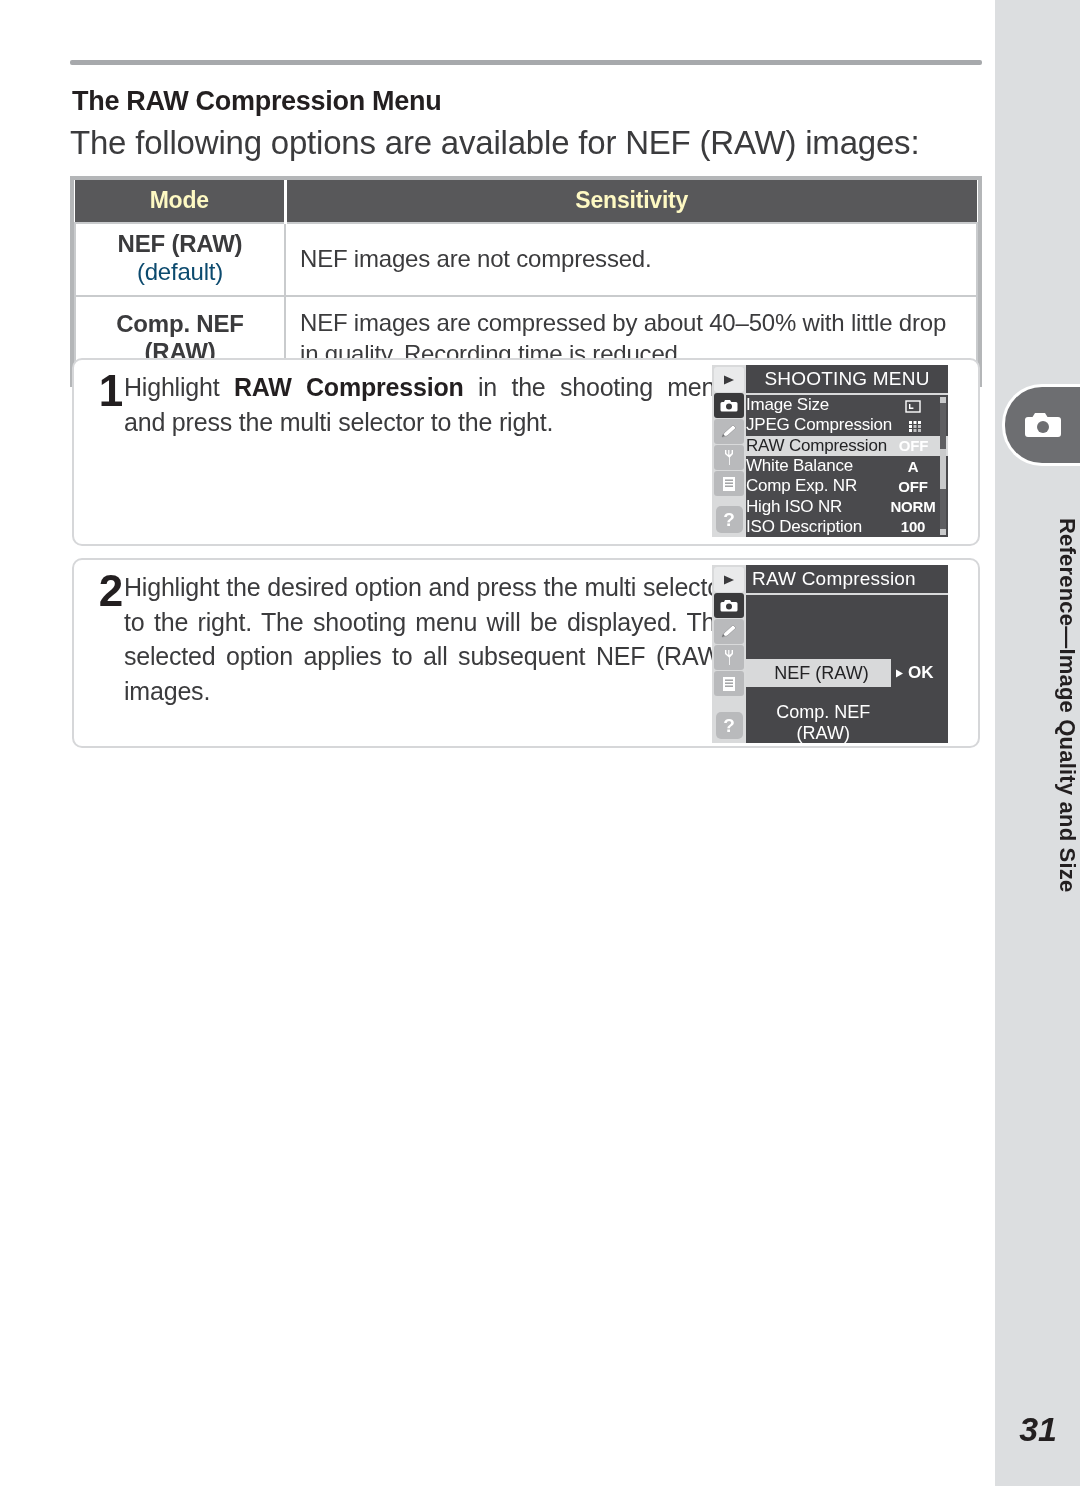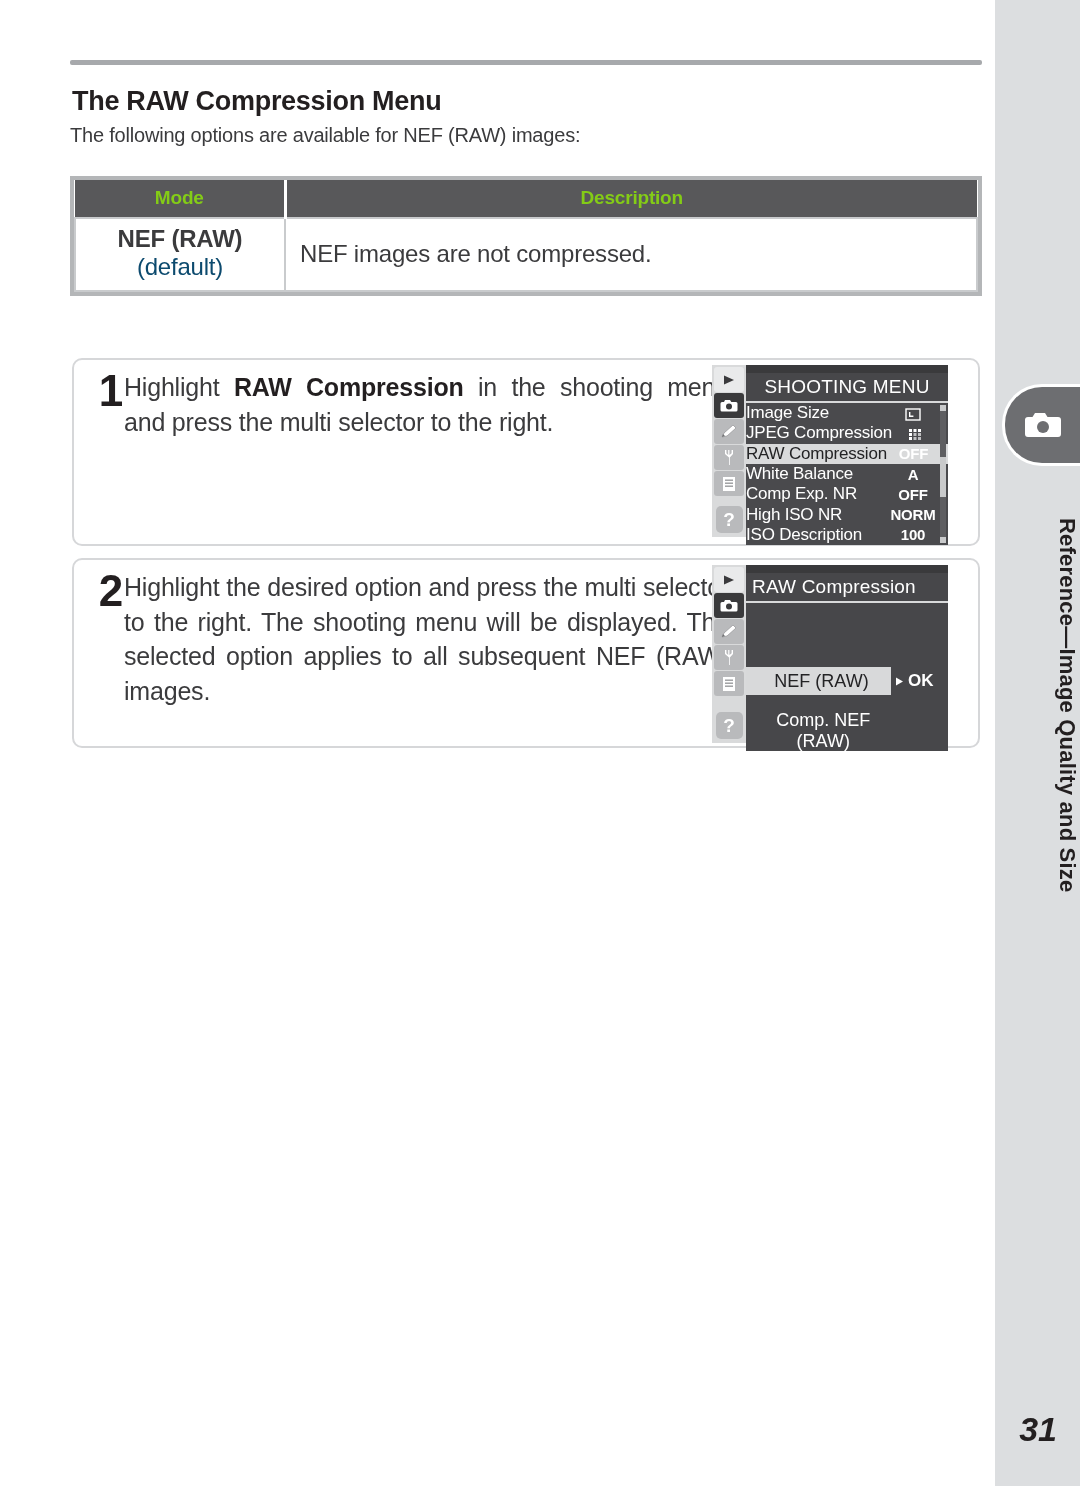--- a/index.html
+++ b/index.html
@@ -85,21 +85,21 @@
     top: 86px;
     font-size: 27px;
     font-weight: bold;
     letter-spacing: -0.3px;
     color: #231f20;
   }
   .intro-line {
     position: absolute;
     left: 70px;
     top: 124px;
-    font-size: 20px;
+    font-size: 33px;
     color: #3b3b3d;
     letter-spacing: -0.2px;
   }
 
   
   .spec-table-wrap {
     position: absolute;
     left: 70px;
     top: 176px;
     width: 912px;
@@ -107,22 +107,22 @@
     box-sizing: border-box;
     background: #ffffff;
   }
   table.spec-table {
     border-collapse: collapse;
     width: 100%;
     table-layout: fixed;
   }
   table.spec-table th {
     background: #58585a;
-    color: #84cc16;
-    font-size: 19px;
+    color: #fef9c3;
+    font-size: 23px;
     font-weight: bold;
     padding: 7px 0 8px 0;
     border-right: 3px solid #ffffff;
     letter-spacing: -0.2px;
   }
   table.spec-table th:last-child { border-right: none; }
   table.spec-table td {
     border: 2px solid #c9cbcd;
     font-size: 24px;
     vertical-align: middle;
@@ -238,21 +238,20 @@
   }
   .side-spacer { flex: 1 1 auto; }
 
   .lcd-main {
     position: absolute;
     left: 34px;
     top: 0;
     right: 0;
     bottom: 0;
     background: #be185d;
-    margin-top: 8px;
   }
   .lcd-title {
     height: 28px;
     line-height: 28px;
     color: #ffffff;
     font-size: 19px;
     text-align: center;
     border-bottom: 2px solid #d9dadb;
     background: #47474a;
     letter-spacing: 0.2px;
@@ -390,30 +389,37 @@
 
 <div class="spec-table-wrap">
   <table class="spec-table">
     <colgroup>
         <col class="col-mode">
         <col>
       </colgroup>
     <thead>
       <tr>
         <th>Mode</th>
-        <th>Description</th>
+        <th>Sensitivity</th>
       </tr>
     </thead>
     <tbody>
       <tr>
         <td class="mode-cell">
           <div>NEF (RAW)</div>
           <div class="sub">(default)</div>
         </td>
         <td class="desc-cell">NEF images are not compressed.</td>
+      </tr>
+      <tr>
+        <td class="mode-cell">
+          <div>Comp. NEF</div>
+          <div>(RAW)</div>
+        </td>
+        <td class="desc-cell">NEF images are compressed by about 40–50% with little drop in quality.  Recording time is reduced.</td>
       </tr>
     </tbody>
   </table>
 </div>
 
 <div class="step-box" id="step-1">
   <div class="step-number">1</div>
   <div class="step-text"><span>Highlight </span><b>RAW Compression</b><span> in the shooting menu and press the multi selector to the right.</span></div>
 </div>
 

